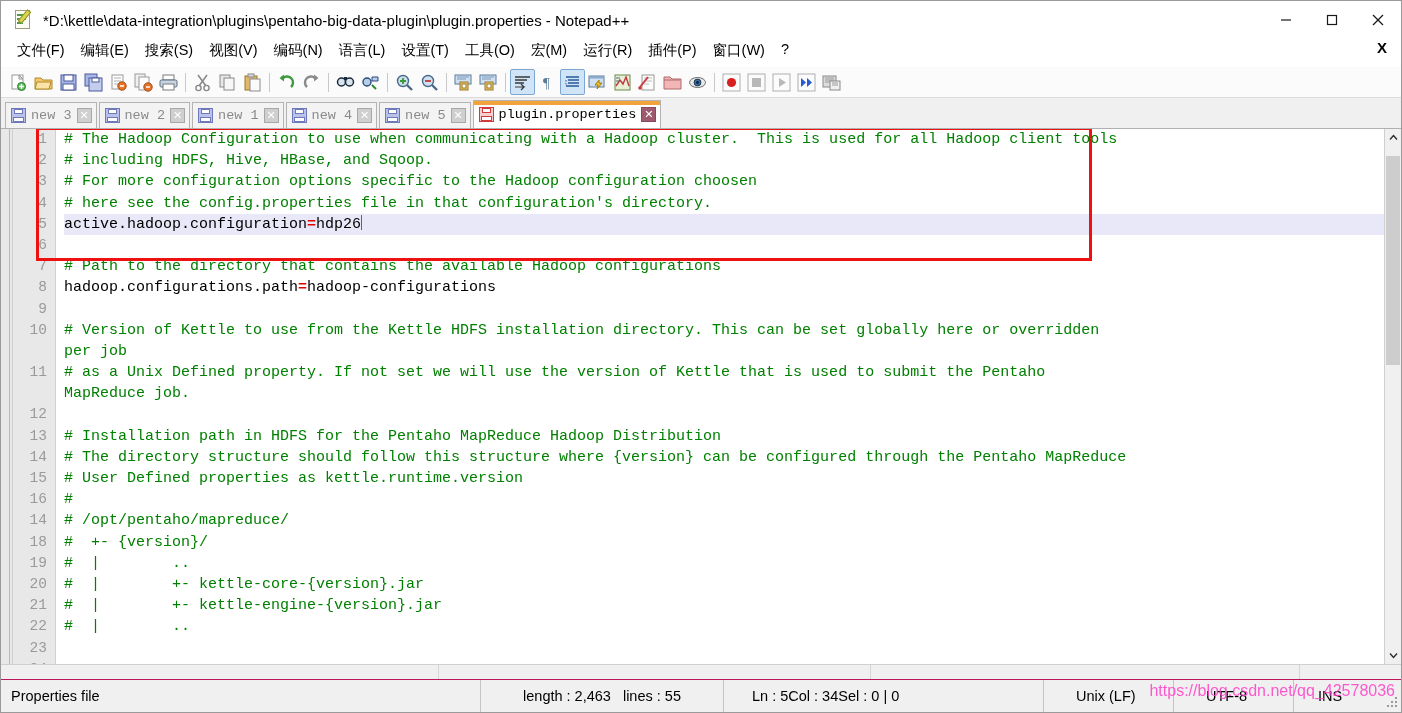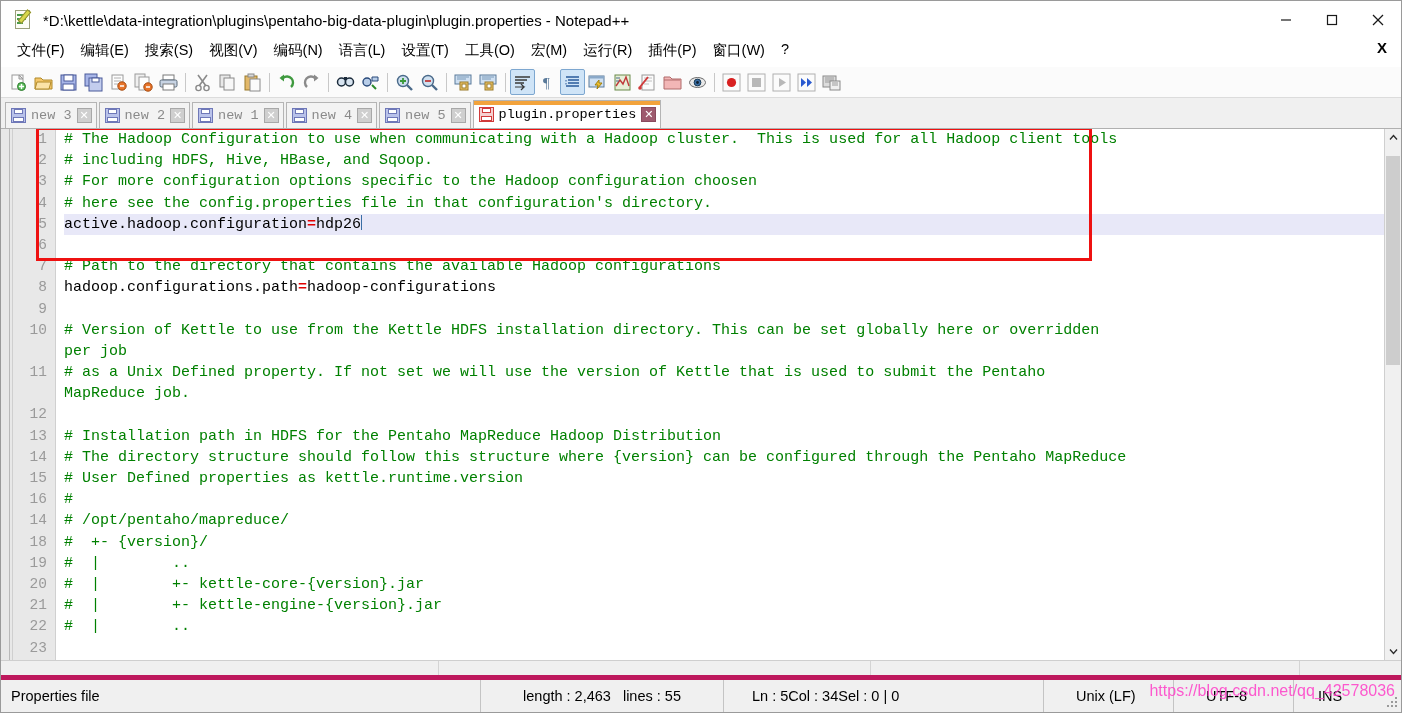--- a/index.html
+++ b/index.html
@@ -86,21 +86,21 @@
   
   .hsb{height:14px;flex:0 0 14px;background:#f0f0f0;border-top:1px solid #cfcfcf;position:relative;}
   .hsb .hthumb{position:absolute;left:1px;top:1px;height:11px;width:1380px;background:#f0f0f0;}
   .hsb .tick{position:absolute;top:0;bottom:0;width:1px;background:#d4d4d4;}
 
   
   .annot{position:absolute;border:3px solid #ee1111;pointer-events:none;}
 
   
   .statusbar{height:32px;flex:0 0 32px;display:flex;align-items:flex-start;background:#f0f0f0;
-             border-top:5px solid #be185d;position:relative;}
+             border-top:1px solid #be185d;position:relative;}
   .sb{height:32px;display:flex;align-items:center;font-size:14.5px;color:#000;
       border-right:1px solid #c4c4c4;box-sizing:border-box;padding-left:10px;white-space:nowrap;}
   .sb.s1{width:480px;}
   .sb.s2{width:243px;gap:12px;padding-left:0;justify-content:center;}
   .sb.s3{width:320px;padding-left:28px;}
   .sb.s4{width:130px;padding-left:32px;}
   .sb.s5{width:120px;padding-left:32px;}
   .sb.s6{flex:1 1 auto;border-right:none;padding-left:24px;}
   .grip{position:absolute;right:3px;bottom:3px;width:12px;height:12px;}
   .grip i{position:absolute;width:2px;height:2px;background:#9a9a9a;}

